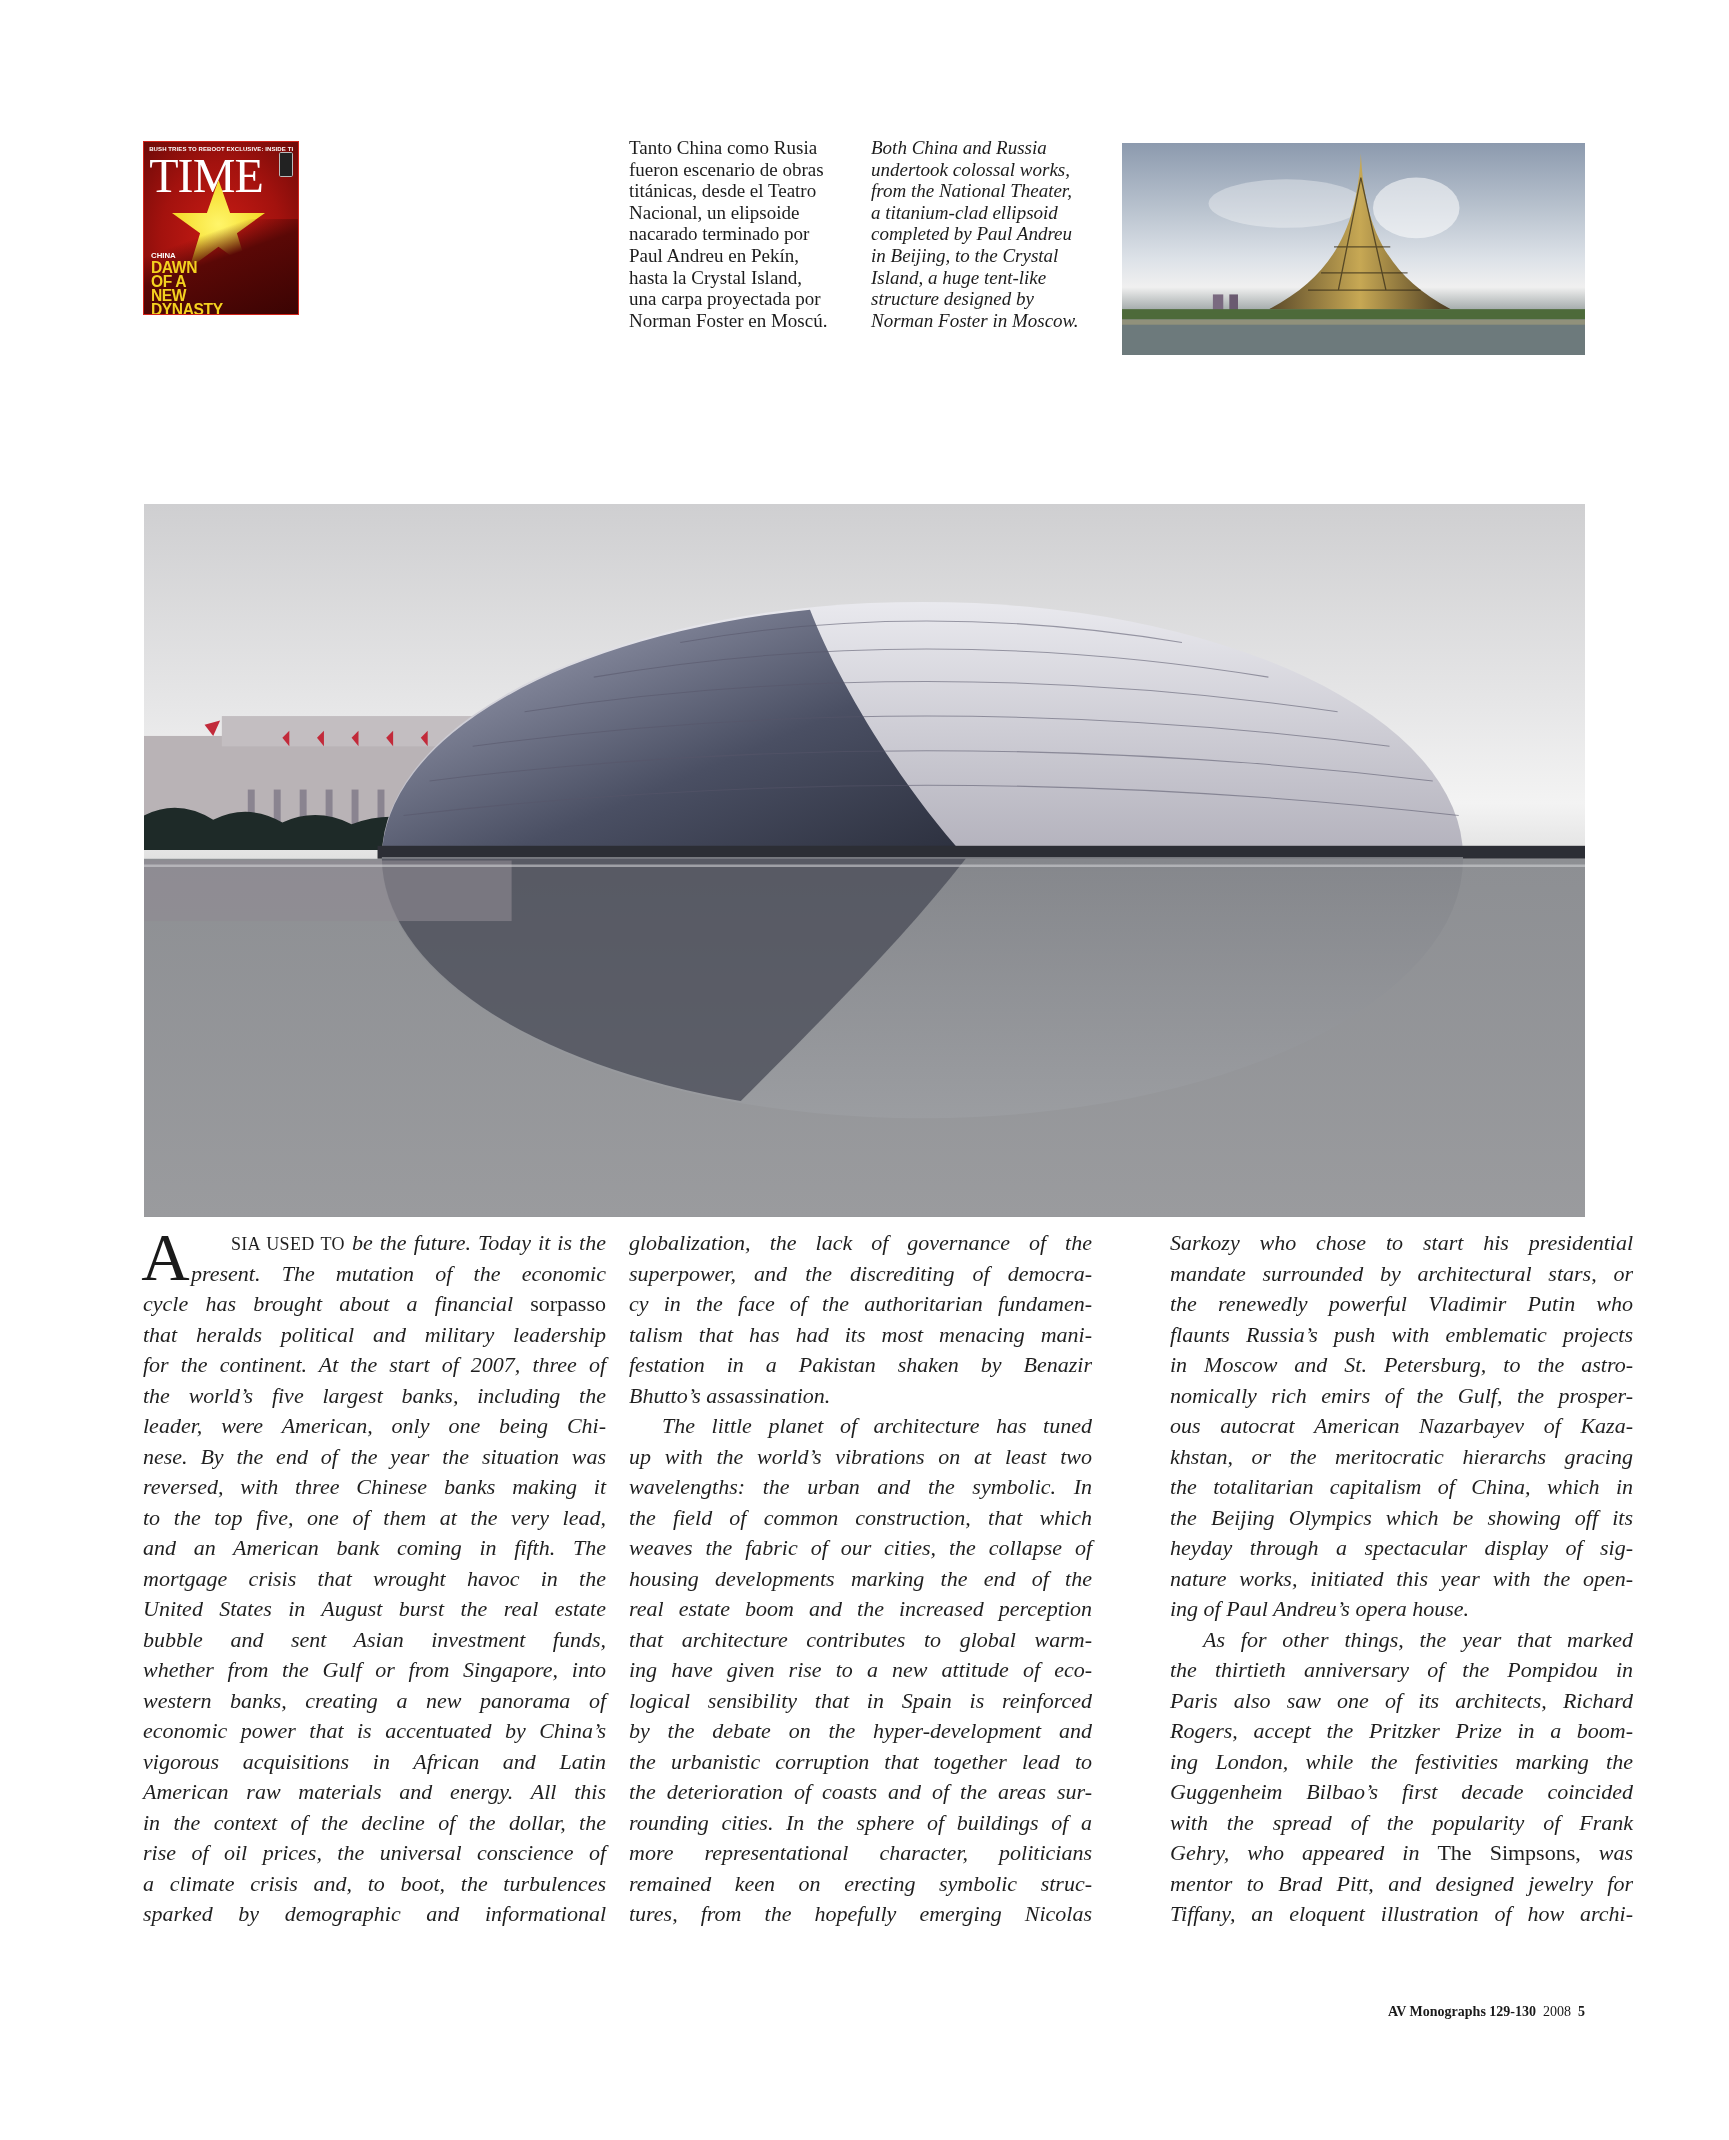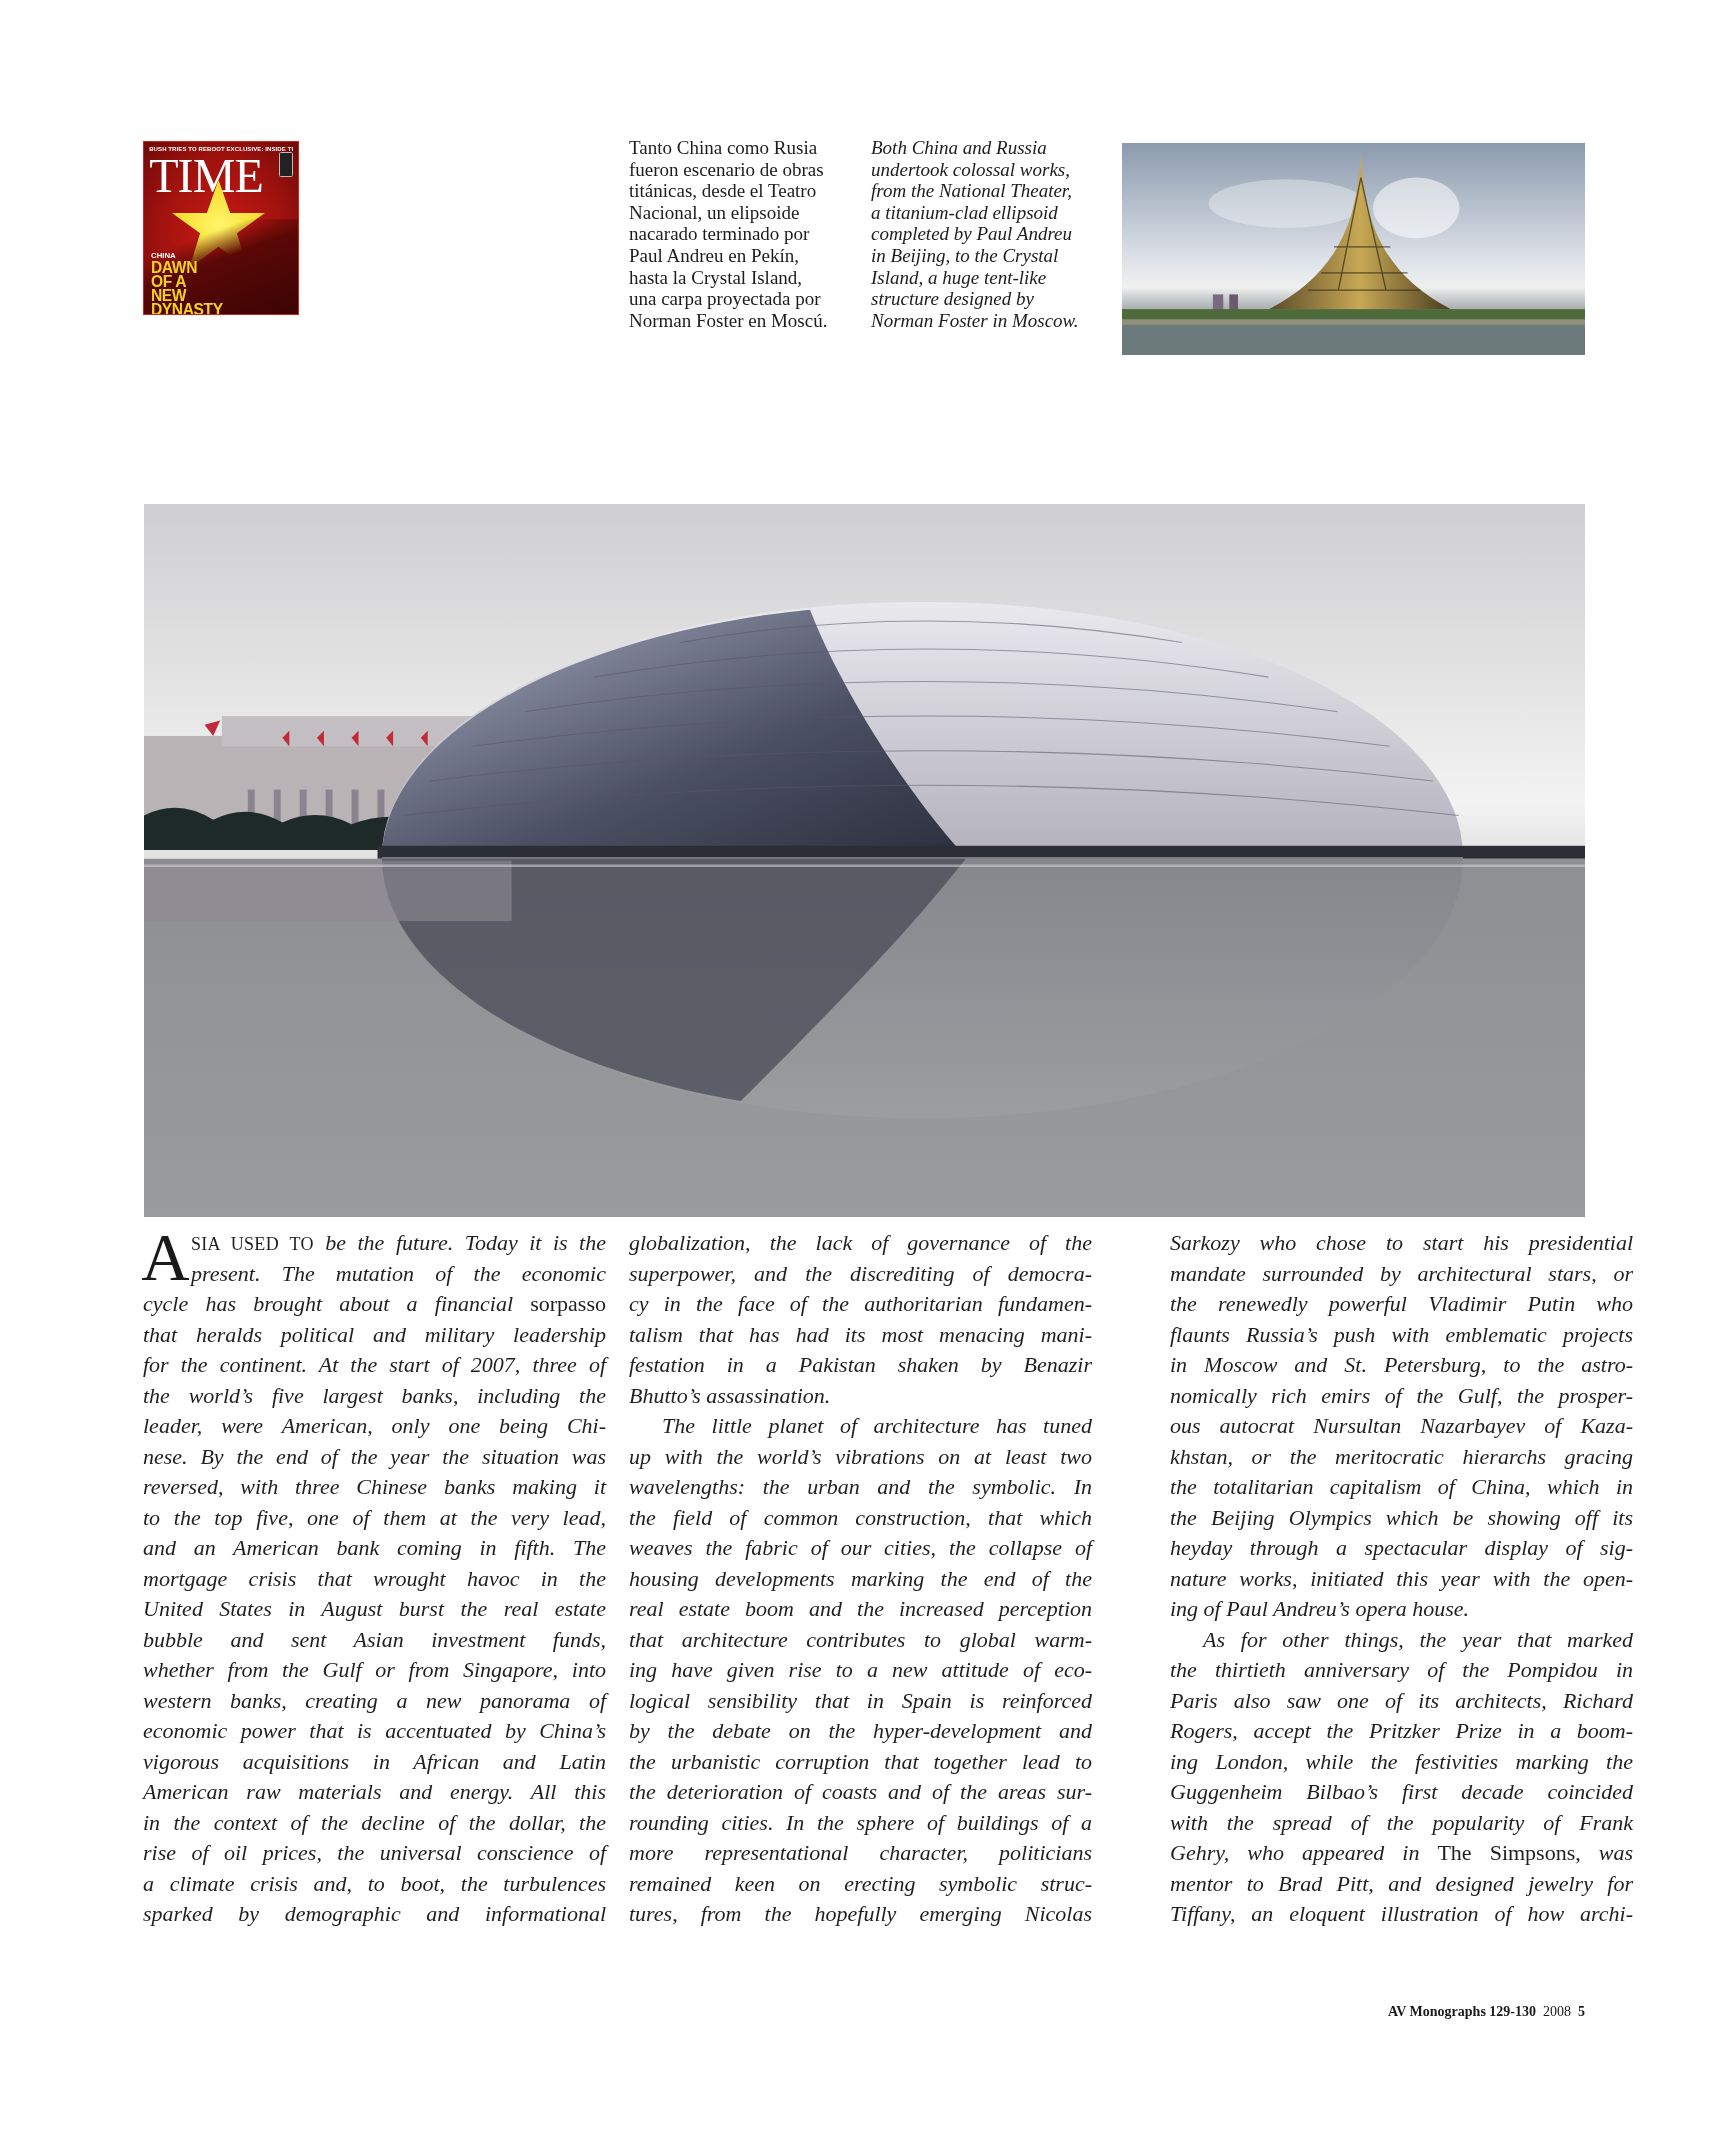--- a/index.html
+++ b/index.html
@@ -44,21 +44,21 @@
   
   .col { top: 1228px; width: 463px; font-size: 22px; line-height: 30.5px; font-style: italic; color: #1f1f1f; }
   .col .ln { display: block; white-space: nowrap; text-align: justify; text-align-last: justify; height: 30.5px; }
   .col .ln.last { text-align-last: left; }
   .col .ln.indent { padding-left: 33px; }
   #col-1 { left: 143px; }
   #col-2 { left: 629px; }
   #col-3 { left: 1122px; margin-left: 48px; }
   .roman { font-style: normal; }
   .dropcap { position: absolute; left: -1.7px; top: 1.7px; font-style: normal; font-size: 67px; line-height: 54px; color: #1a1a1a; }
-  .smallcaps { font-style: normal; font-size: 18px; letter-spacing: 0.3px; }
+  .smallcaps { font-style: normal; font-size: 18px; letter-spacing: 0.3px; margin-left: 40px; }
   #col-1 .ln.dc { padding-left: 48px; }
 
   
   #footer { right: 144px; top: 2004px; font-size: 14px; color: #1a1a1a; white-space: nowrap; }
   #footer b { font-weight: bold; }
 </style>
 </head>
 <body>
 
 <div id="time-cover" class="abs">
@@ -251,21 +251,21 @@
   <span class="ln">tures, from the hopefully emerging Nicolas</span>
 </div>
 
 <div id="col-3" class="abs col">
   <span class="ln">Sarkozy who chose to start his presidential</span>
   <span class="ln">mandate surrounded by architectural stars, or</span>
   <span class="ln">the renewedly powerful Vladimir Putin who</span>
   <span class="ln">flaunts Russia’s push with emblematic projects</span>
   <span class="ln">in Moscow and St. Petersburg, to the astro-</span>
   <span class="ln">nomically rich emirs of the Gulf, the prosper-</span>
-  <span class="ln">ous autocrat Nursultan Nazarbayev of Kaza-</span>
+  <span class="ln">ous autocrat American Nazarbayev of Kaza-</span>
   <span class="ln">khstan, or the meritocratic hierarchs gracing</span>
   <span class="ln">the totalitarian capitalism of China, which in</span>
   <span class="ln">the Beijing Olympics which be showing off its</span>
   <span class="ln">heyday through a spectacular display of sig-</span>
   <span class="ln">nature works, initiated this year with the open-</span>
   <span class="ln last">ing of Paul Andreu’s opera house.</span>
   <span class="ln indent">As for other things, the year that marked</span>
   <span class="ln">the thirtieth anniversary of the Pompidou in</span>
   <span class="ln">Paris also saw one of its architects, Richard</span>
   <span class="ln">Rogers, accept the Pritzker Prize in a boom-</span>

